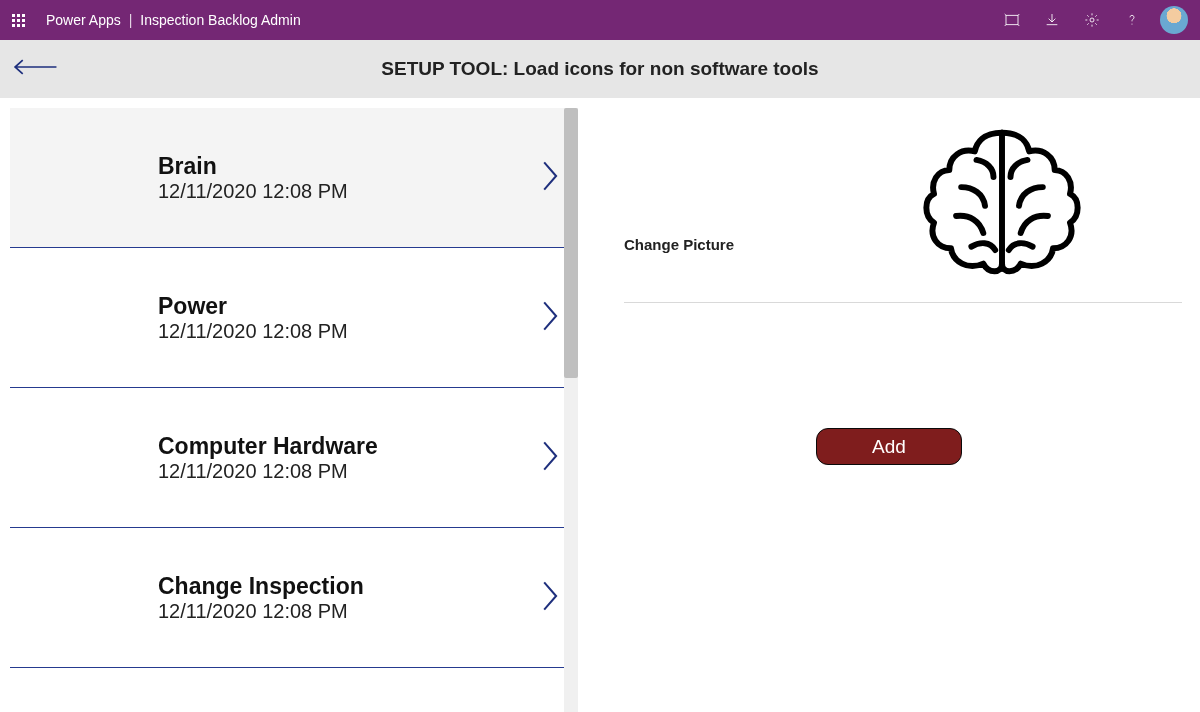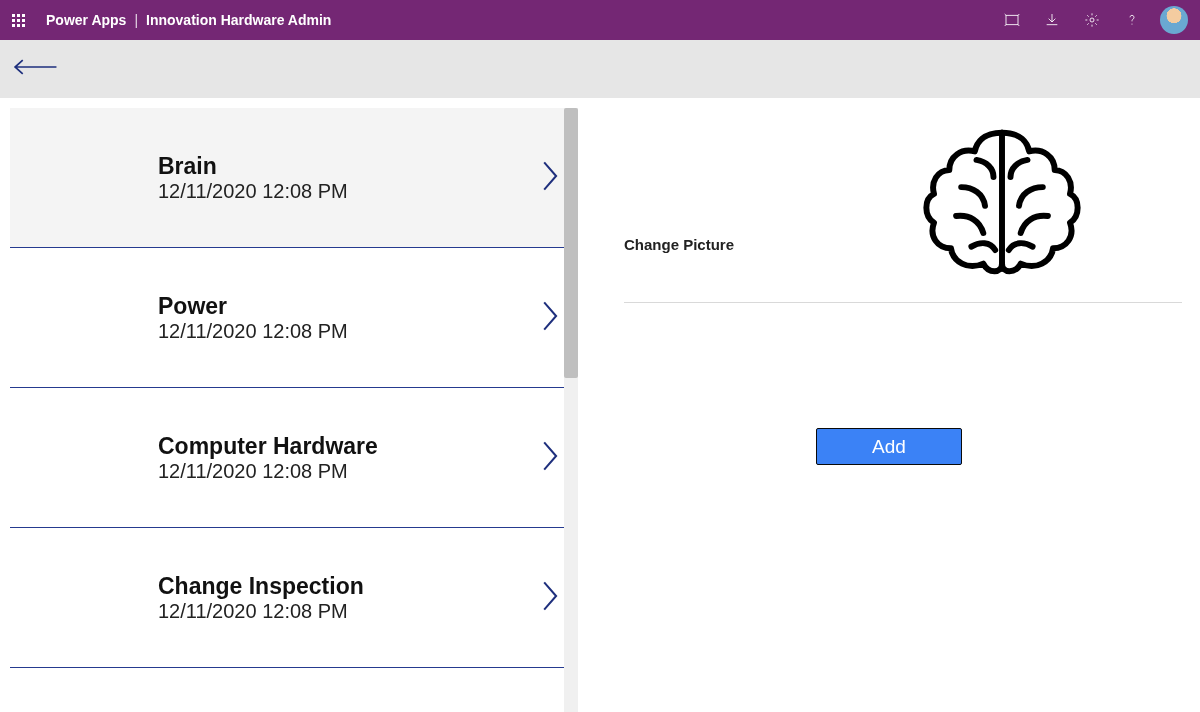--- a/index.html
+++ b/index.html
@@ -2,21 +2,21 @@
 <html><head>
 <meta charset="utf-8">
 <style>
 html,body{margin:0;padding:0;width:1200px;height:712px;font-family:"Segoe UI","Segoe UI Web",Arial,sans-serif;background:#fff;overflow:hidden}
 *{box-sizing:border-box}
 
 
 .cmdbar{height:40px;background:#742774;display:flex;align-items:center;color:#fff;font-size:14px;padding:0 12px}
 .cmdbar .waffle{width:16px;display:grid;grid-template-columns:repeat(3,3px);grid-auto-rows:3px;gap:2px;margin-right:18px;cursor:pointer}
 .cmdbar .waffle span{background:#fff}
-.cmdbar .title{flex:0 0 auto;font-weight:700}
+.cmdbar .title{flex:0 0 auto;font-weight:400}
 .cmdbar .sep{margin:0 8px;opacity:.8}
 .cmdbar .spacer{flex:1}
 .cmdbar .tool{display:flex;align-items:center;justify-content:center;width:40px;height:40px;cursor:pointer}
 .cmdbar .avatar{width:28px;height:28px;border-radius:50%;background:radial-gradient(circle at 50% 35%,#f4cca0 0 32%,#6aa8d2 33% 100%);margin-left:8px;cursor:pointer}
 .icn{width:16px;height:16px;stroke:#fff;stroke-width:1.3;fill:none}
 
 
 .subheader{height:58px;background:#e6e6e6;display:flex;align-items:center;position:relative}
 .subheader .back{position:absolute;left:12px;top:50%;transform:translateY(-50%);cursor:pointer}
 .subheader .back svg{width:46px;height:22px;stroke:#1e2f7d;stroke-width:2.2;fill:none}
@@ -35,40 +35,40 @@
 .row .chev{position:absolute;right:16px;top:50%;transform:translateY(-50%)}
 .row .chev svg{width:22px;height:34px;stroke:#1e2f7d;stroke-width:2.4;fill:none}
 
 .detailpane{flex:1;padding:6px 18px 0 46px;position:relative}
 .changerow{display:flex;align-items:center;padding-right:80px}
 .changelabel{font-size:15px;font-weight:600;color:#222;flex:0 0 auto;cursor:pointer;margin-top:90px}
 .iconbox{margin-left:auto;width:200px;height:190px;display:flex;align-items:center;justify-content:center}
 .iconbox svg{width:170px;height:170px;stroke:#000;stroke-width:7;fill:none;stroke-linecap:round;stroke-linejoin:round}
 .divider{border:none;border-top:1px solid #d9d9d9;margin:8px 0 0 0}
 
-.addbtn{position:absolute;top:330px;left:50%;transform:translateX(-50%);width:146px;height:37px;background:#3b82f6;color:#fff;border:1px solid #0a0a0a;border-radius:2px;font-size:19px;font-weight:400;cursor:pointer;display:flex;align-items:center;justify-content:center}
+.addbtn{position:absolute;top:330px;left:50%;transform:translateX(-50%);width:146px;height:37px;background:#7f1d1d;color:#fff;border:1px solid #0a0a0a;border-radius:12px;font-size:19px;font-weight:400;cursor:pointer;display:flex;align-items:center;justify-content:center}
 </style>
 </head>
 <body>
 
 <div class="cmdbar">
   <div class="waffle">
     <span></span>
       <span></span>
       <span></span>
       <span></span>
       <span></span>
       <span></span>
       <span></span>
       <span></span>
       <span></span>
   </div>
   <span class="title">Power Apps</span>
   <span class="sep">|</span>
-  <span class="title">Innovation Hardware Admin</span>
+  <span class="title">Inspection Backlog Admin</span>
   <div class="spacer"></div>
   <div class="tool">
     <svg class="icn" viewBox="0 0 24 24">
         <rect x="3" y="5" width="18" height="14"></rect>
         <path d="M3 5 L1 3 M21 5 L23 3 M3 19 L1 21 M21 19 L23 21"></path>
       </svg>
   </div>
   <div class="tool">
     <svg class="icn" viewBox="0 0 24 24">
         <path d="M12 3 V15 M7 10 L12 15 L17 10 M4 19 H20"></path>
@@ -88,20 +88,21 @@
   </div>
   <div class="avatar"></div>
 </div>
 
 <div class="subheader">
   <div class="back">
     <svg viewBox="0 0 60 24">
         <path d="M58 12 H4 M14 3 L4 12 L14 21"></path>
       </svg>
   </div>
+  <div class="heading">SETUP TOOL: Load icons for non software tools</div>
 </div>
 
 <div class="content">
   <div class="listpane">
     <div class="listwrap" id="listwrap">
         <div class="row selected">
           <div>
             <div class="rtitle">Brain</div>
             <div class="rdate">12/11/2020 12:08 PM</div>
           </div>

